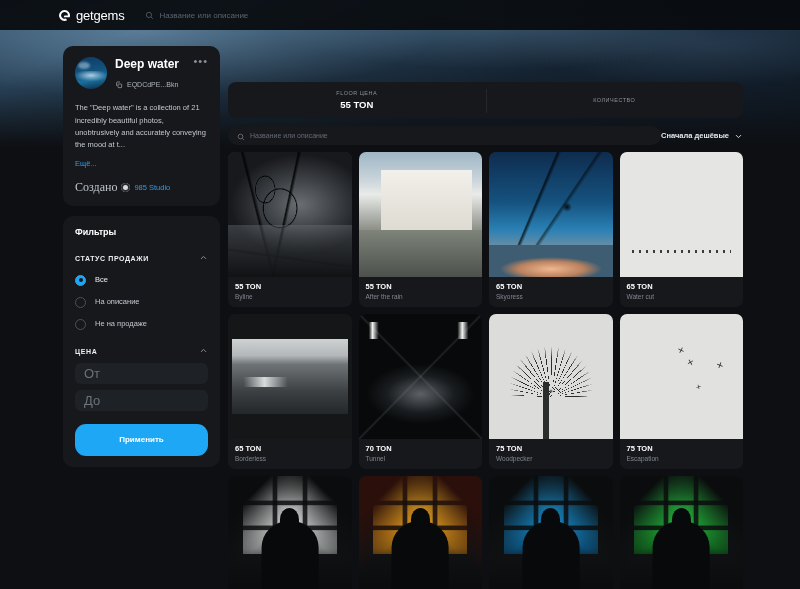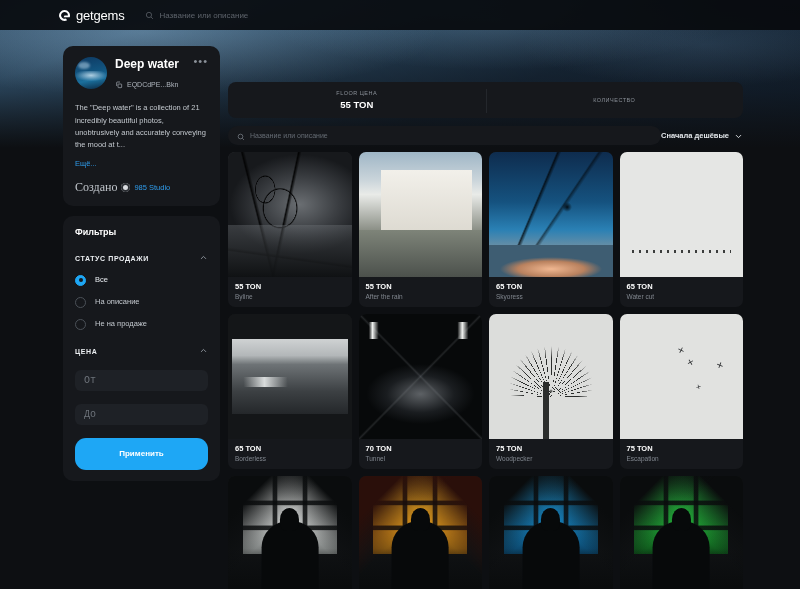--- a/index.html
+++ b/index.html
@@ -92,23 +92,23 @@
   .sec-head { display:flex; align-items:center; justify-content:space-between; margin-top:16px; cursor:pointer; }
   .sec-title { color:#eceff2; font-size:7px; font-weight:bold; letter-spacing:.6px; }
   .chev { color:#878d95; font-size:8px; }
   .radio-row { display:flex; align-items:flex-start; gap:9px; margin-top:11px; cursor:pointer; }
   .radio { width:11px; height:11px; border-radius:50%; border:1px solid #4b5158; flex:none; position:relative; }
   .radio.on { border-color:#1ea7f5; background:#1ea7f5; }
   .radio.on::after{ content:""; position:absolute; inset:2.5px; border-radius:50%; background:#16181c; }
   .radio-lbl { color:#c3c8ce; font-size:7.5px; }
   .radio-row.sel .radio-lbl { color:#e9edf1; }
   .price-input {
-    width:100%; height:21px; margin-top:13px; border-radius:6px;
-    background:#1e2126; border:none; color:#c9ced4; font-size:10px;
-    padding:0 9px; font-family:Liberation Mono, monospace;
+    width:100%; height:21px; margin-top:6px; border-radius:6px;
+    background:#1e2126; border:none; color:#c9ced4; font-size:13px;
+    padding:0 9px; font-family:Liberation Sans, sans-serif;
   }
   .price-input::placeholder{ color:#6d737a; }
   .btn-apply {
     width:100%; height:32px; margin-top:13px; border-radius:11px; border:none;
     background:#1ea7f5; color:#fff; font-size:8px; font-weight:bold; cursor:pointer;
     font-family:"Liberation Sans", sans-serif;
   }
 
   
   .main { position:absolute; left:228px; top:82px; width:515px; z-index:20; }

